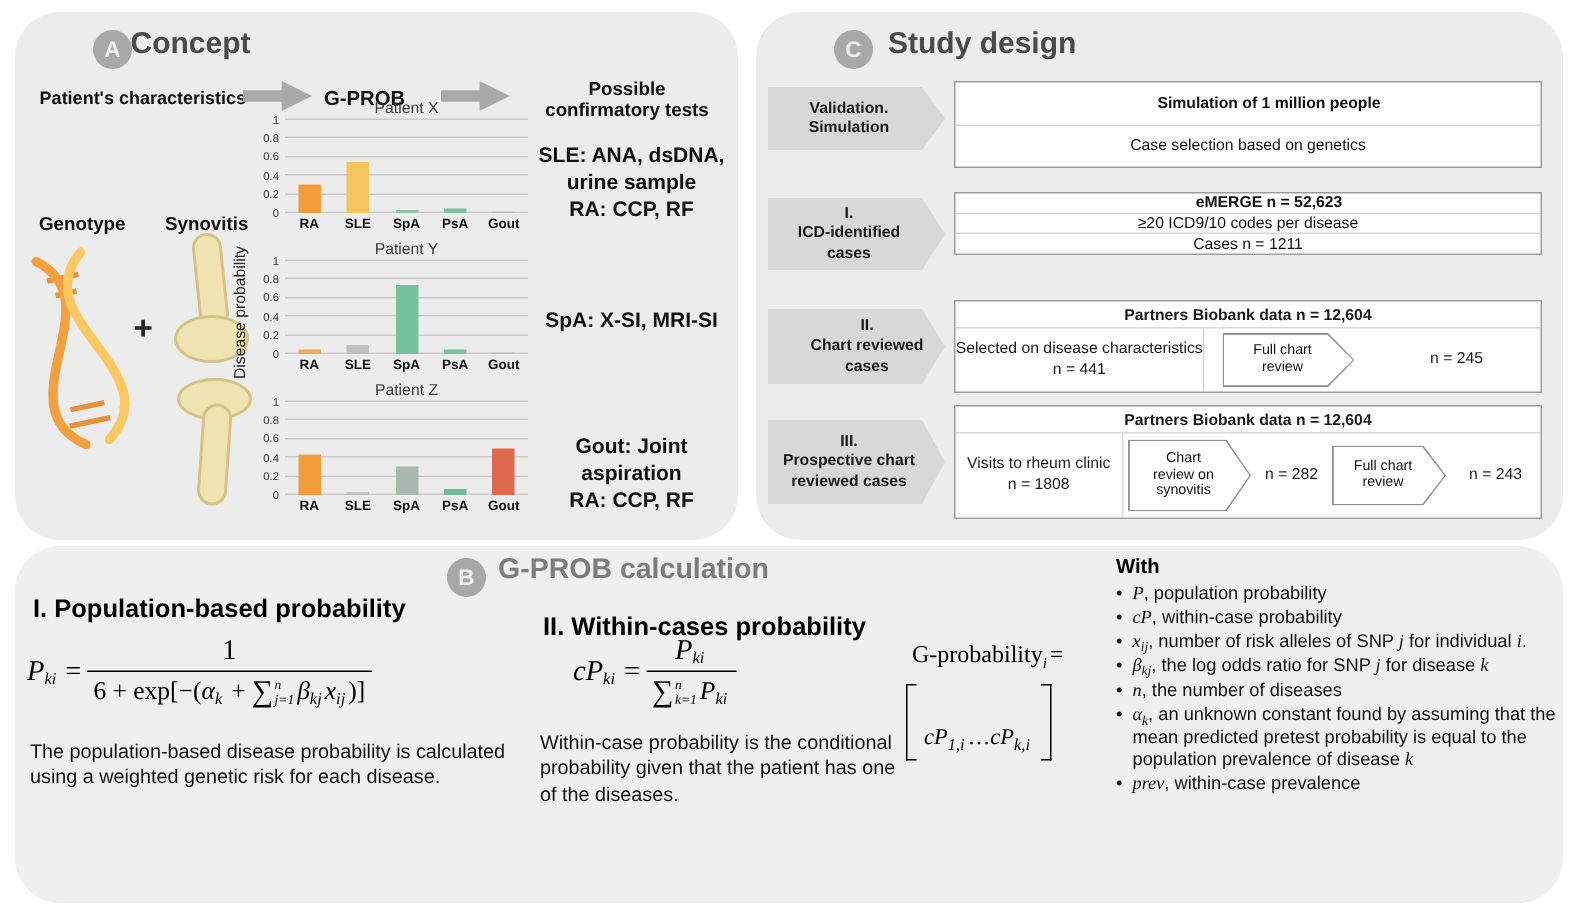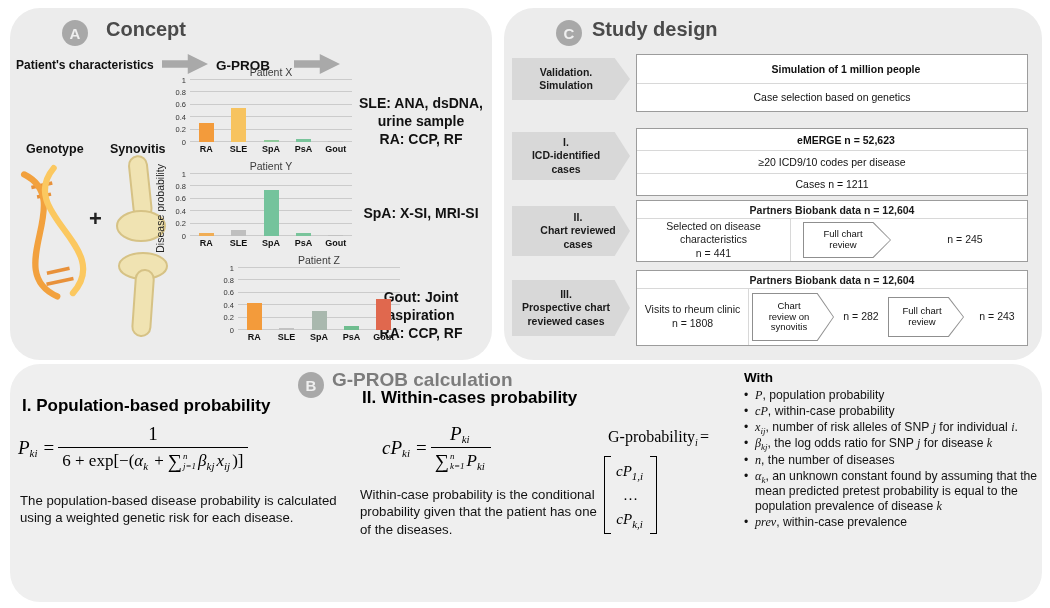--- a/index.html
+++ b/index.html
@@ -6,21 +6,21 @@
   body{width:1050px;height:608px;position:relative;background:#fff;font-family:"Liberation Sans",sans-serif;color:#1a1a1a;overflow:hidden;}
   .pre{white-space:pre-line;}
   .panel{position:absolute;background:#ececec;border-radius:30px;}
   #panelA{left:10px;top:8px;width:482px;height:352px;}
   #panelC{left:504px;top:8px;width:538px;height:352px;}
   #panelB{left:10px;top:364px;width:1032px;height:238px;background:#efefef;}
   .badge{position:absolute;width:26px;height:26px;border-radius:50%;background:#a8a8a8;color:#efefef;font-weight:bold;font-size:15px;display:flex;align-items:center;justify-content:center;}
   .panel-title{position:absolute;font-weight:bold;color:#4a4a4a;font-size:20px;}
   
   .block-arrow{position:absolute;width:46px;height:24px;background:#a9a9a9;clip-path:polygon(0 34%,56% 34%,56% 8%,100% 50%,56% 92%,56% 66%,0 66%);}
-  .flow-label{position:absolute;font-weight:bold;font-size:12px;color:#111;}
+  .flow-label{position:absolute;font-weight:bold;font-size:12px;color:#111;text-align:right;}
   .flow-gprob{position:absolute;left:206px;top:50px;font-weight:bold;font-size:13.5px;color:#111;}
   .side-label{position:absolute;font-weight:bold;font-size:12.5px;color:#111;}
   .plus{position:absolute;left:79px;top:198px;font-size:22px;font-weight:bold;color:#222;}
   .ylabel{position:absolute;left:143px;top:70px;height:260px;width:14px;display:flex;align-items:center;justify-content:center;}
   .ylabel span{writing-mode:vertical-rl;transform:rotate(180deg);font-size:10.5px;color:#222;white-space:nowrap;}
   .mini-chart{position:absolute;left:158px;width:184px;}
   .chart-title{margin-left:22px;text-align:center;font-size:10.5px;color:#3c3c3c;height:14px;}
   .chart-body{display:flex;height:62px;}
   .yticks{position:relative;width:22px;}
   .ytick{position:absolute;right:4px;transform:translateY(50%);font-size:7.5px;color:#333;line-height:1;}
@@ -58,40 +58,42 @@
   .frac{display:inline-flex;flex-direction:column;align-items:center;}
   .fnum{display:flex;align-items:center;justify-content:center;border-bottom:1.4px solid #000;width:100%;box-sizing:border-box;padding:0 6px;line-height:1.3;}
   .fden{display:flex;align-items:center;justify-content:center;padding:0 4px;line-height:1.35;font-size:17px;}
   .sig{font-size:20px;font-style:normal;}
   .sigss{display:inline-flex;flex-direction:column;line-height:1;font-size:9px;font-style:italic;justify-content:center;gap:1px;margin:0 2px 0 1px;font-family:"Liberation Serif",serif;}
   .gplabel{position:absolute;left:598px;top:64px;font-family:"Liberation Serif",serif;font-size:16px;color:#000;}
   .vector{position:absolute;left:594px;top:92px;display:flex;align-items:stretch;font-family:"Liberation Serif",serif;font-size:15px;color:#000;}
   .brk{width:6px;border:1.6px solid #000;}
   .brk-l{border-right:none;margin-right:3px;}
   .brk-r{border-left:none;margin-left:3px;}
-  .vcol{display:flex;flex-direction:column;align-items:center;justify-content:flex-end;padding:3px 2px;}
+  .vcol{display:flex;flex-direction:row;align-items:center;justify-content:flex-end;padding:3px 2px;margin-top:21px;}
   .vrow{line-height:1.6;}
   .with-title{position:absolute;left:734px;top:6px;font-size:13.5px;font-weight:bold;color:#000;}
   .with-list{position:absolute;left:734px;top:24px;width:294px;margin:0;padding:0;list-style:none;font-size:12.2px;line-height:1.24;color:#111;}
   .witem{position:relative;padding-left:11px;margin-bottom:1px;}
   .witem::before{content:"•";position:absolute;left:0;}
   .v{font-family:"Liberation Serif",serif;font-style:italic;}
   .vs{font-family:"Liberation Serif",serif;font-style:italic;font-size:9px;position:relative;top:3px;}
 </style>
 </head>
 <body>
 
 <div class="panel" id="panelA">
   <div class="badge" style="left:52px;top:12px;">A</div>
-  <div class="panel-title" style="left:96px;top:10px;">Concept</div>
+  <div class="panel-title" style="left:77px;top:10px;">Concept</div>
 
   <div class="flow-label" style="left:6px;top:50px;width:148px;">Patient's characteristics</div>
   <div class="block-arrow" style="left:152px;top:44px;"></div>
   <div class="flow-gprob">G-PROB</div>
   <div class="block-arrow" style="left:284px;top:44px;"></div>
+  <div class="flow-label pre" style="left:338px;top:44px;width:140px;text-align:center;font-size:12.5px;">Possible
+confirmatory tests</div>
 
   <div class="side-label" style="left:16px;top:134px;">Genotype</div>
   <div class="side-label" style="left:100px;top:134px;">Synovitis</div>
 
   <svg class="icon-svg" style="left:2px;top:150px;width:80px;height:150px;transform:rotate(-12deg);" viewBox="0 0 90 150">
     <line x1="33" y1="20" x2="57" y2="20" stroke="#e8913a" stroke-width="4"></line>
     <line x1="37" y1="32" x2="53" y2="32" stroke="#e8913a" stroke-width="4"></line>
     <line x1="30" y1="118" x2="56" y2="118" stroke="#e8913a" stroke-width="4"></line>
     <line x1="27" y1="130" x2="58" y2="130" stroke="#e8913a" stroke-width="4"></line>
     <path d="M28,4 C80,45 -20,105 36,146" fill="none" stroke="#f2a13e" stroke-width="7" stroke-linecap="round"></path>
@@ -200,21 +202,21 @@
     </div>
     <div class="xlabels">
         <div class="xlab">RA</div>
         <div class="xlab">SLE</div>
         <div class="xlab">SpA</div>
         <div class="xlab">PsA</div>
         <div class="xlab">Gout</div>
       </div>
   </div>
 
-  <div class="mini-chart" style="top:246px;margin-left:48px;">
+  <div class="mini-chart" style="top:246px;">
     <div class="chart-title">Patient Z</div>
     <div class="chart-body">
       <div class="yticks">
           <div class="ytick" style="bottom: 0%;">0</div>
           <div class="ytick" style="bottom: 20%;">0.2</div>
           <div class="ytick" style="bottom: 40%;">0.4</div>
           <div class="ytick" style="bottom: 60%;">0.6</div>
           <div class="ytick" style="bottom: 80%;">0.8</div>
           <div class="ytick" style="bottom: 100%;">1</div>
         </div>
@@ -269,33 +271,33 @@
   <div class="label-arrow pre" style="top:50px;height:42px;">Validation.
 Simulation</div>
   <div class="cbox" style="top:46px;height:58px;">
     <div class="cline b">Simulation of 1 million people</div>
     <div class="cline">Case selection based on genetics</div>
   </div>
 
   <div class="label-arrow pre" style="top:124px;height:48px;">I.
 ICD-identified
 cases</div>
-  <div class="cbox" style="top:120px;height:68px;">
+  <div class="cbox" style="top:120px;height:42px;">
     <div class="cline b">eMERGE n = 52,623</div>
     <div class="cline">≥20 ICD9/10 codes per disease</div>
     <div class="cline">Cases n = 1211</div>
   </div>
 
   <div class="label-arrow pre" style="top:198px;height:50px;padding-left:24px;">II.
 Chart reviewed
 cases</div>
   <div class="cbox" style="top:192px;height:62px;">
     <div class="chead">Partners Biobank data n = 12,604</div>
     <div class="crow">
-      <div class="ccell sep-r pre" style="width:154px;">Selected on disease characteristics
+      <div class="ccell sep-r pre" style="width:166px;">Selected on disease characteristics
 n = 441</div>
       <div class="chev-wrap" style="width:112px;">
         <div class="chev" style="width:88px;height:36px;">
           <span class="co"></span>
             <span class="ci pre">Full chart
 review</span>
         </div>
       </div>
       <div class="ccell" style="flex:1;">n = 245</div>
     </div>
@@ -354,21 +356,21 @@
         <span class="mi">β</span>
           <span class="msub">kj</span>
         <span class="mi">x</span>
           <span class="msub">ij</span>
         <span>)]</span>
       </span>
     </span>
   </div>
   <div class="para" style="left:10px;top:128px;width:326px;">The population-based disease probability is calculated using a weighted genetic risk for each disease.</div>
 
-  <div class="sec-title" style="left:352px;top:24px;">II. Within-cases probability</div>
+  <div class="sec-title" style="left:352px;top:44px;">II. Within-cases probability</div>
   <div class="formula" style="left:372px;top:58px;">
     <span class="mi">cP</span>
       <span class="msub">ki</span>
     <span class="mo">=</span>
     <span class="frac">
       <span class="fnum">
         <span class="mi">P</span>
           <span class="msub">ki</span>
       </span>
       <span class="fden">

